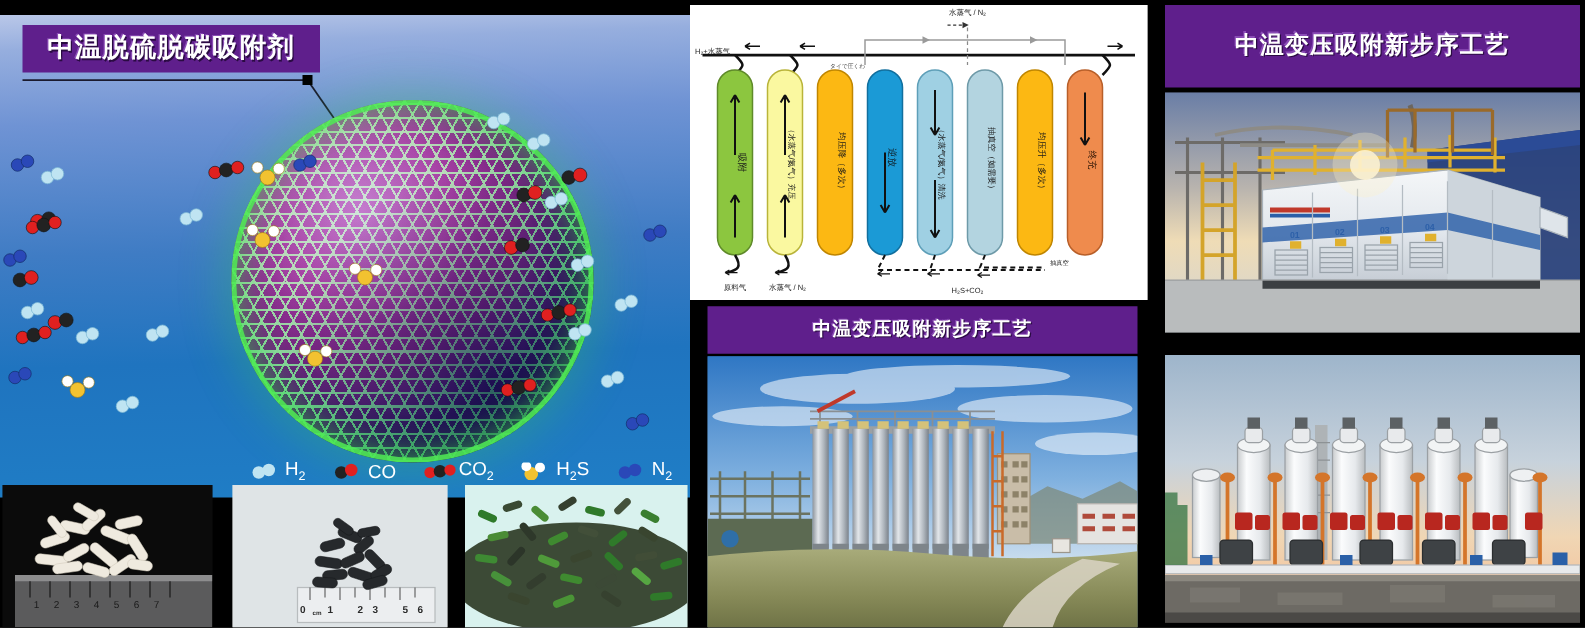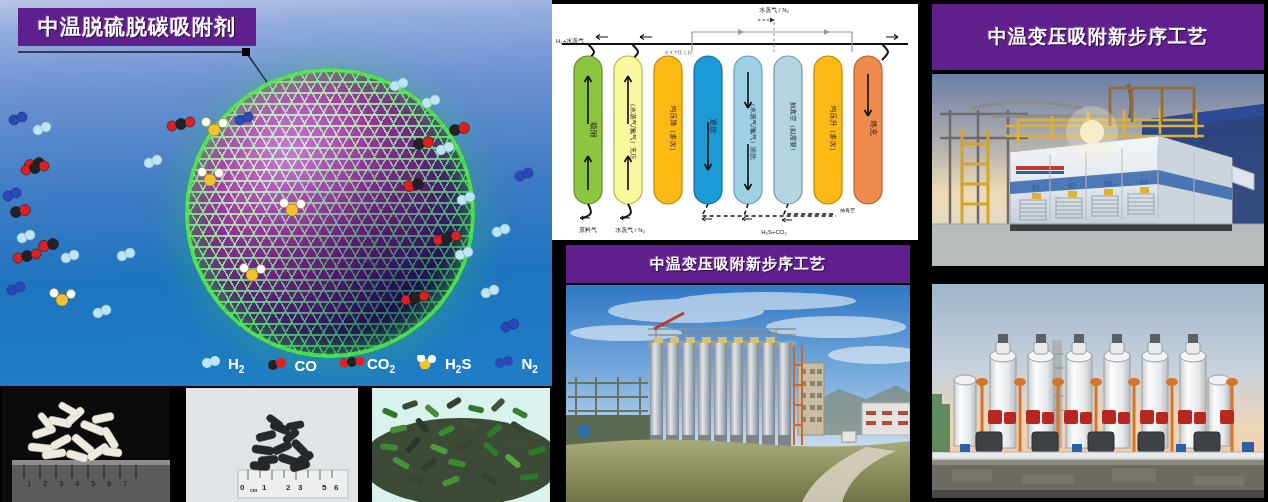--- a/index.html
+++ b/index.html
@@ -19,21 +19,21 @@
     font-weight: bold;
     text-align: center;
     letter-spacing: 1px;
     text-shadow: 1px 1px 0 #2a0b42, -1px -1px 0 #8a4cb5;
     display: flex; align-items: center; justify-content: center;
     line-height: 1.18;
   }
 
   
   #left-panel {
-    position: absolute; left: 0; top: 0; width: 552px; height: 386px;
+    position: absolute; left: 0; top: 12px; width: 552px; height: 386px;
     background: linear-gradient(178deg,#b9c7e8 0%,#96aede 7%,#6f93d4 22%,#3f7cc4 48%,#1f74bf 70%,#1f7ec6 100%);
     overflow: hidden;
   }
   #left-title {
     left: 18px; top: 8px; width: 238px; height: 38px;
     font-size: 21px;
   }
   
   #leader {
     position:absolute; left:0; top:0; width:552px; height:386px;
@@ -70,21 +70,21 @@
     background: radial-gradient(circle at 33% 27%, rgba(255,255,255,.18) 0%, rgba(255,255,255,0) 38%),
                 radial-gradient(circle at 72% 78%, rgba(0,0,60,.55) 0%, rgba(0,0,60,0) 55%);
   }
 
   
   #legend {
     position: absolute; left: 200px; bottom: 8px; height: 26px;
     display:flex; align-items:center; gap: 22px;
     color:#fff; font-size: 15px;
   }
-  .leg-item { display:flex; gap:6px;font-weight:bold; }
+  .leg-item { display:flex; align-items:center; gap:6px; }
   .leg-ico { position:relative; width:22px; height:14px; }
   .leg-lbl sub { font-size: 10px; }
 
   
   #photo-strip {
     position: absolute; left:0; top: 388px; width: 552px; height: 114px;
   }
   .ph { position:absolute; top:0; height:114px; overflow:hidden; }
   #ph1 { left: 2px;   width: 168px; background:#0c0c0c; }
   #ph2 { left: 186px; width: 172px; background:#dfe3e4; }

